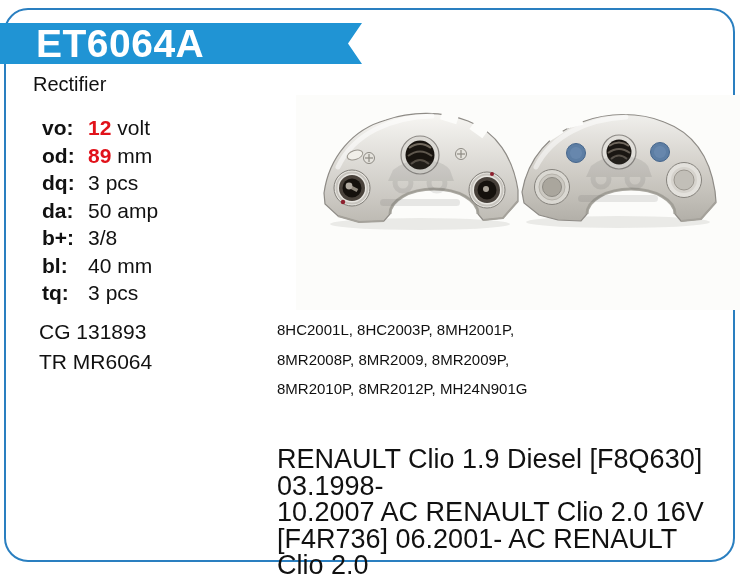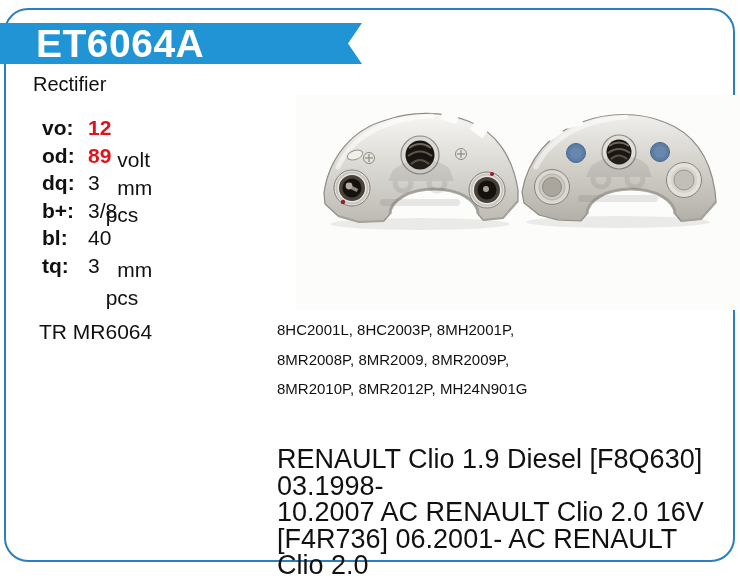--- a/index.html
+++ b/index.html
@@ -17,21 +17,21 @@
     position:absolute;left:0;top:23px;width:362px;height:41px;
     background:var(--banner-blue,#2094d4);z-index:2;
     clip-path:polygon(0 0,100% 0,calc(100% - 14px) 50%,100% 100%,0 100%);
   }
   .banner-text{
     position:absolute;left:36px;top:0;line-height:41px;font-size:39px;
     font-weight:bold;color:#ffffff;letter-spacing:0.5px;white-space:nowrap;
   }
   .subtitle{position:absolute;left:33px;top:72px;font-size:20px;line-height:24px;z-index:2;}
   .specs{position:absolute;left:42px;top:114px;font-size:21px;z-index:2;}
-  .spec-row{display:flex;height:27.5px;line-height:27.5px;}
+  .spec-row{display:flex;height:27.5px;line-height:27.5px;align-items:flex-end;}
   .spec-label{font-weight:bold;width:46px;flex:0 0 46px;}
   .spec-value{white-space:pre;}
   .spec-value.hl{color:var(--highlight-red,#e1121a);font-weight:bold;}
   .spec-unit{margin-left:6px;margin-top:32px;}
   .codes{position:absolute;left:39px;top:317px;font-size:21px;line-height:30px;z-index:2;}
   .crossrefs{
     position:absolute;left:277px;top:315px;width:448px;font-size:15px;
     line-height:29.5px;white-space:pre-line;z-index:2;
   }
   .applications{
@@ -63,37 +63,43 @@
       <span class="spec-label">od:</span>
       <span class="spec-value hl">89</span>
       <span class="spec-unit">mm</span>
     </div>
     <div class="spec-row">
       <span class="spec-label">dq:</span>
       <span class="spec-value">3</span>
       <span class="spec-unit">pcs</span>
     </div>
     <div class="spec-row">
+      <span class="spec-label">da:</span>
+      <span class="spec-value">50</span>
+      <span class="spec-unit">amp</span>
+    </div>
+    <div class="spec-row">
       <span class="spec-label">b+:</span>
       <span class="spec-value">3/8</span>
       <span class="spec-unit"></span>
     </div>
     <div class="spec-row">
       <span class="spec-label">bl:</span>
       <span class="spec-value">40</span>
       <span class="spec-unit">mm</span>
     </div>
     <div class="spec-row">
       <span class="spec-label">tq:</span>
       <span class="spec-value">3</span>
       <span class="spec-unit">pcs</span>
     </div>
   </div>
 
   <div class="codes">
+    <div>CG 131893</div>
     <div>TR MR6064</div>
   </div>
 
   <div class="crossrefs">8HC2001L, 8HC2003P, 8MH2001P,
 8MR2008P, 8MR2009, 8MR2009P,
 8MR2010P, 8MR2012P, MH24N901G</div>
 
   <div class="applications">RENAULT Clio 1.9 Diesel [F8Q630] 03.1998-
 10.2007 AC RENAULT Clio 2.0 16V
 [F4R736] 06.2001- AC RENAULT Clio 2.0

